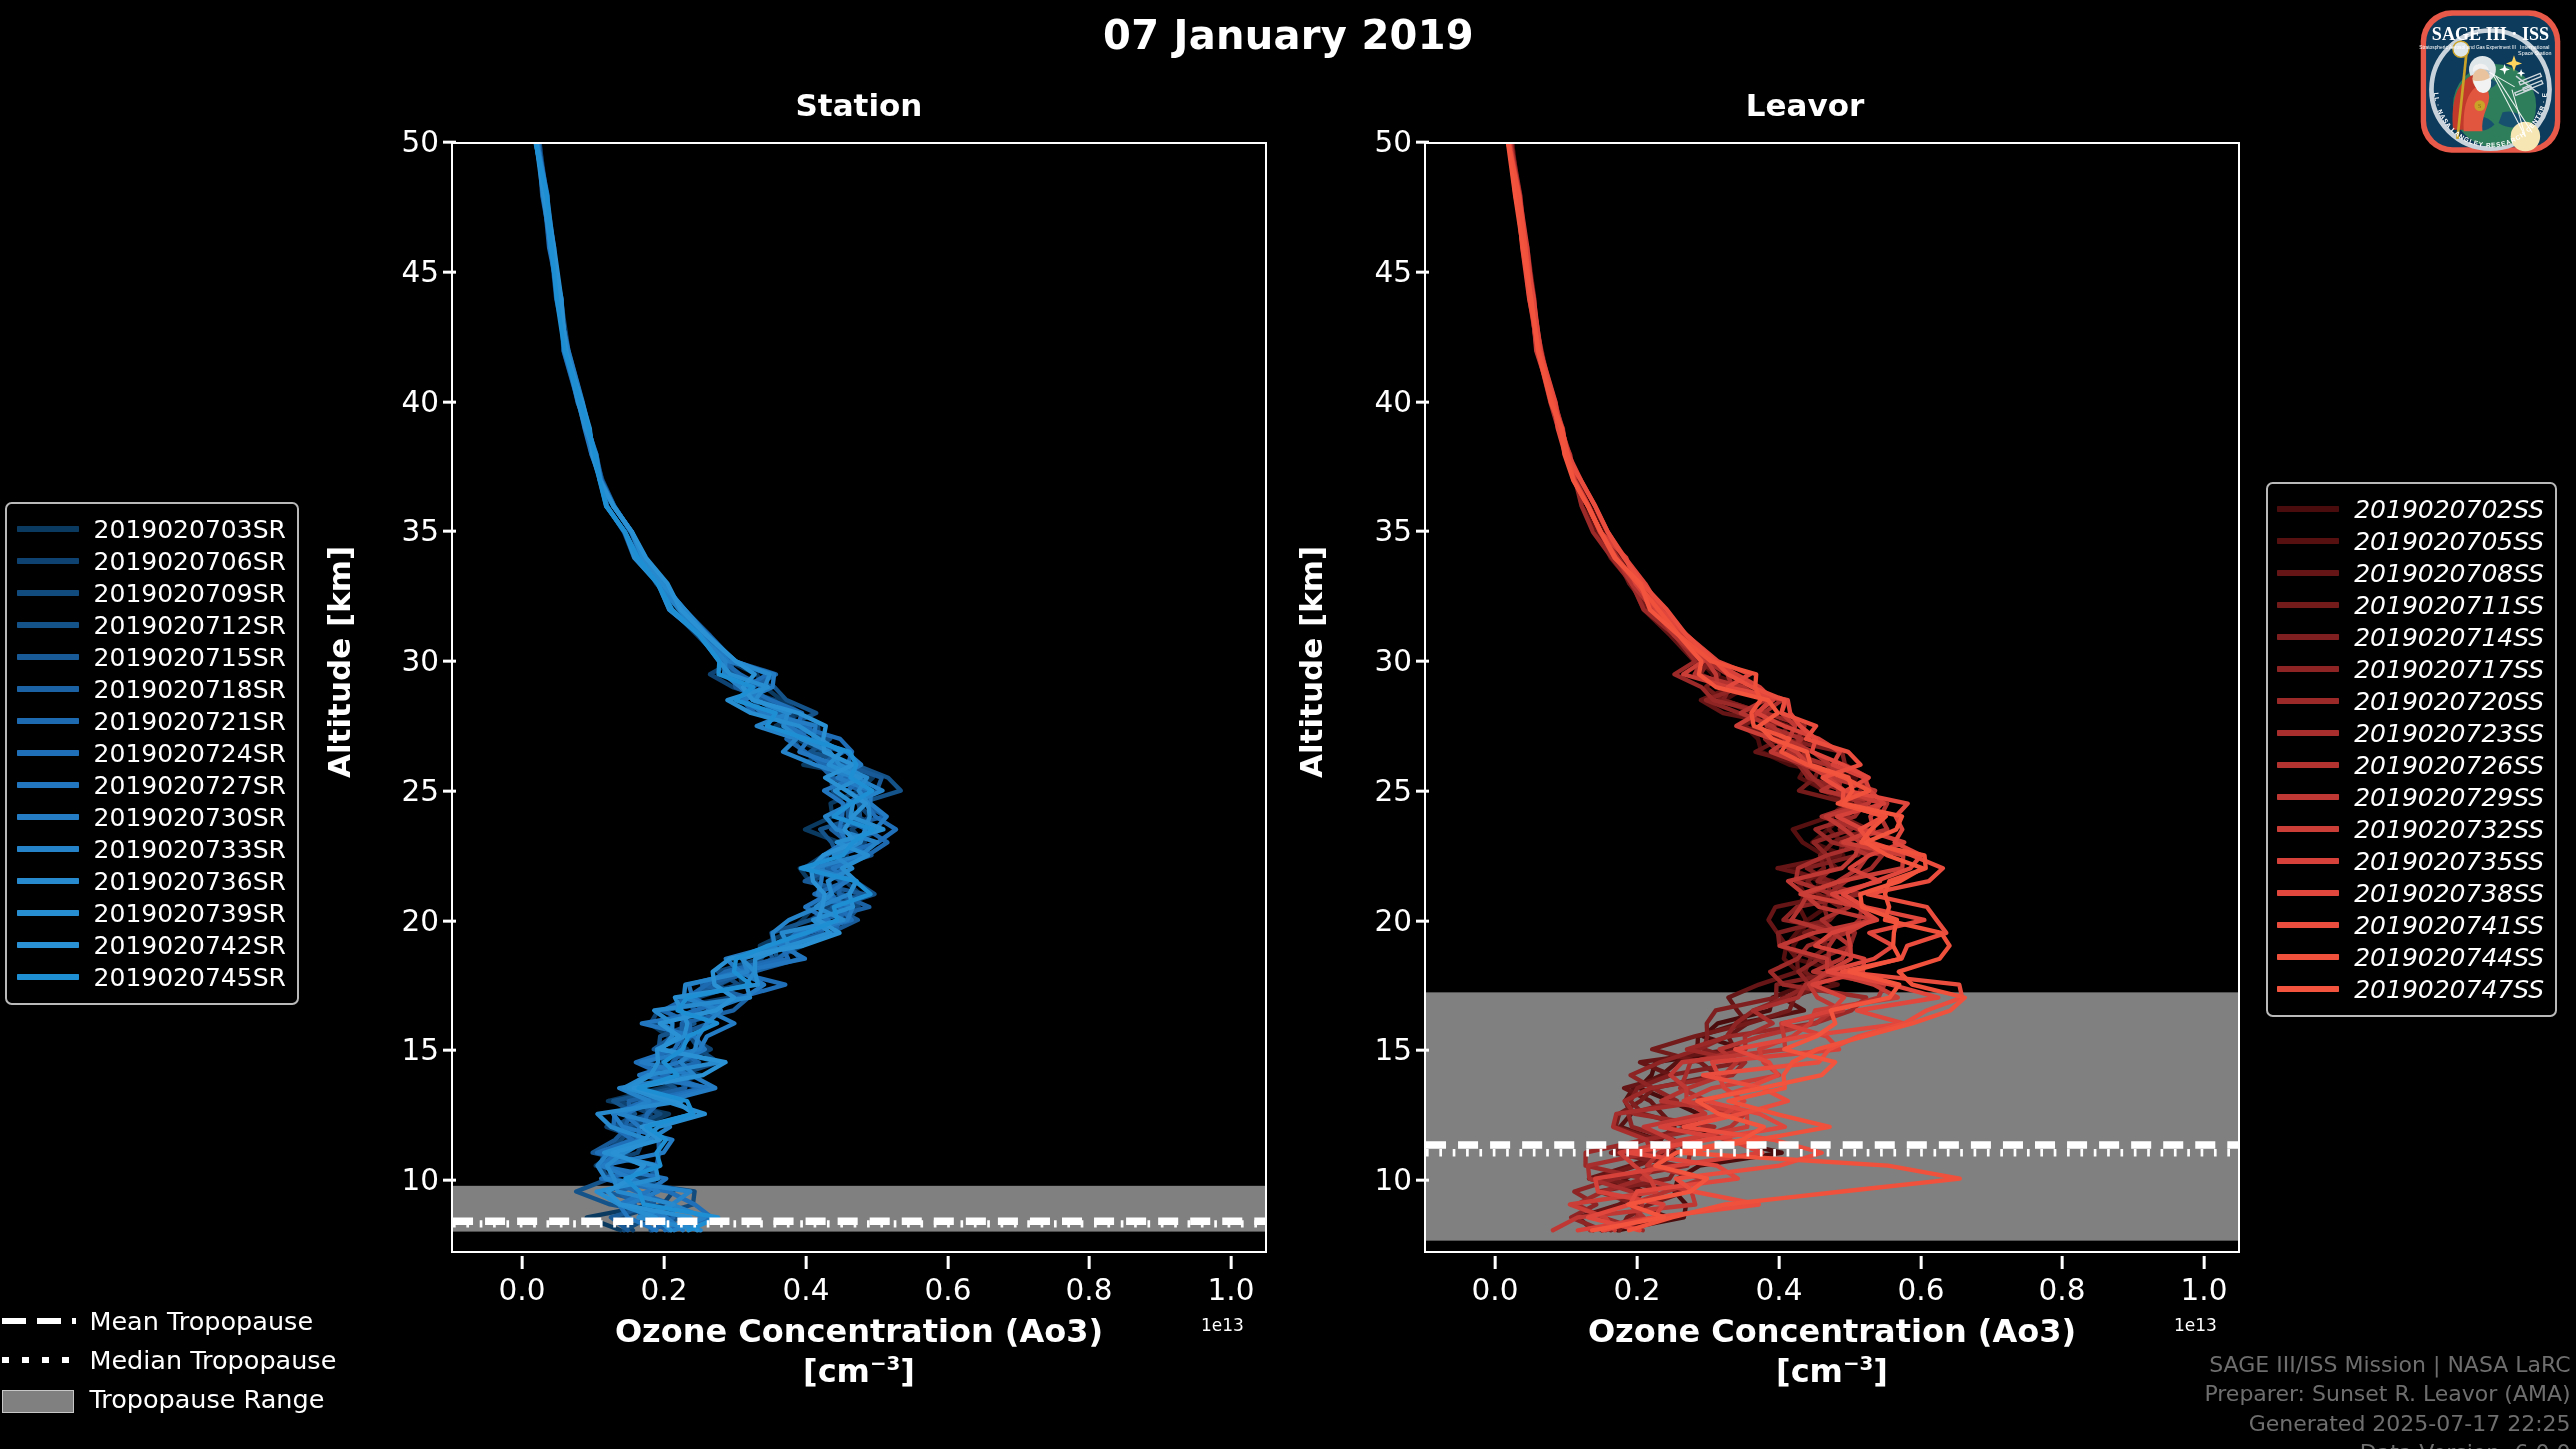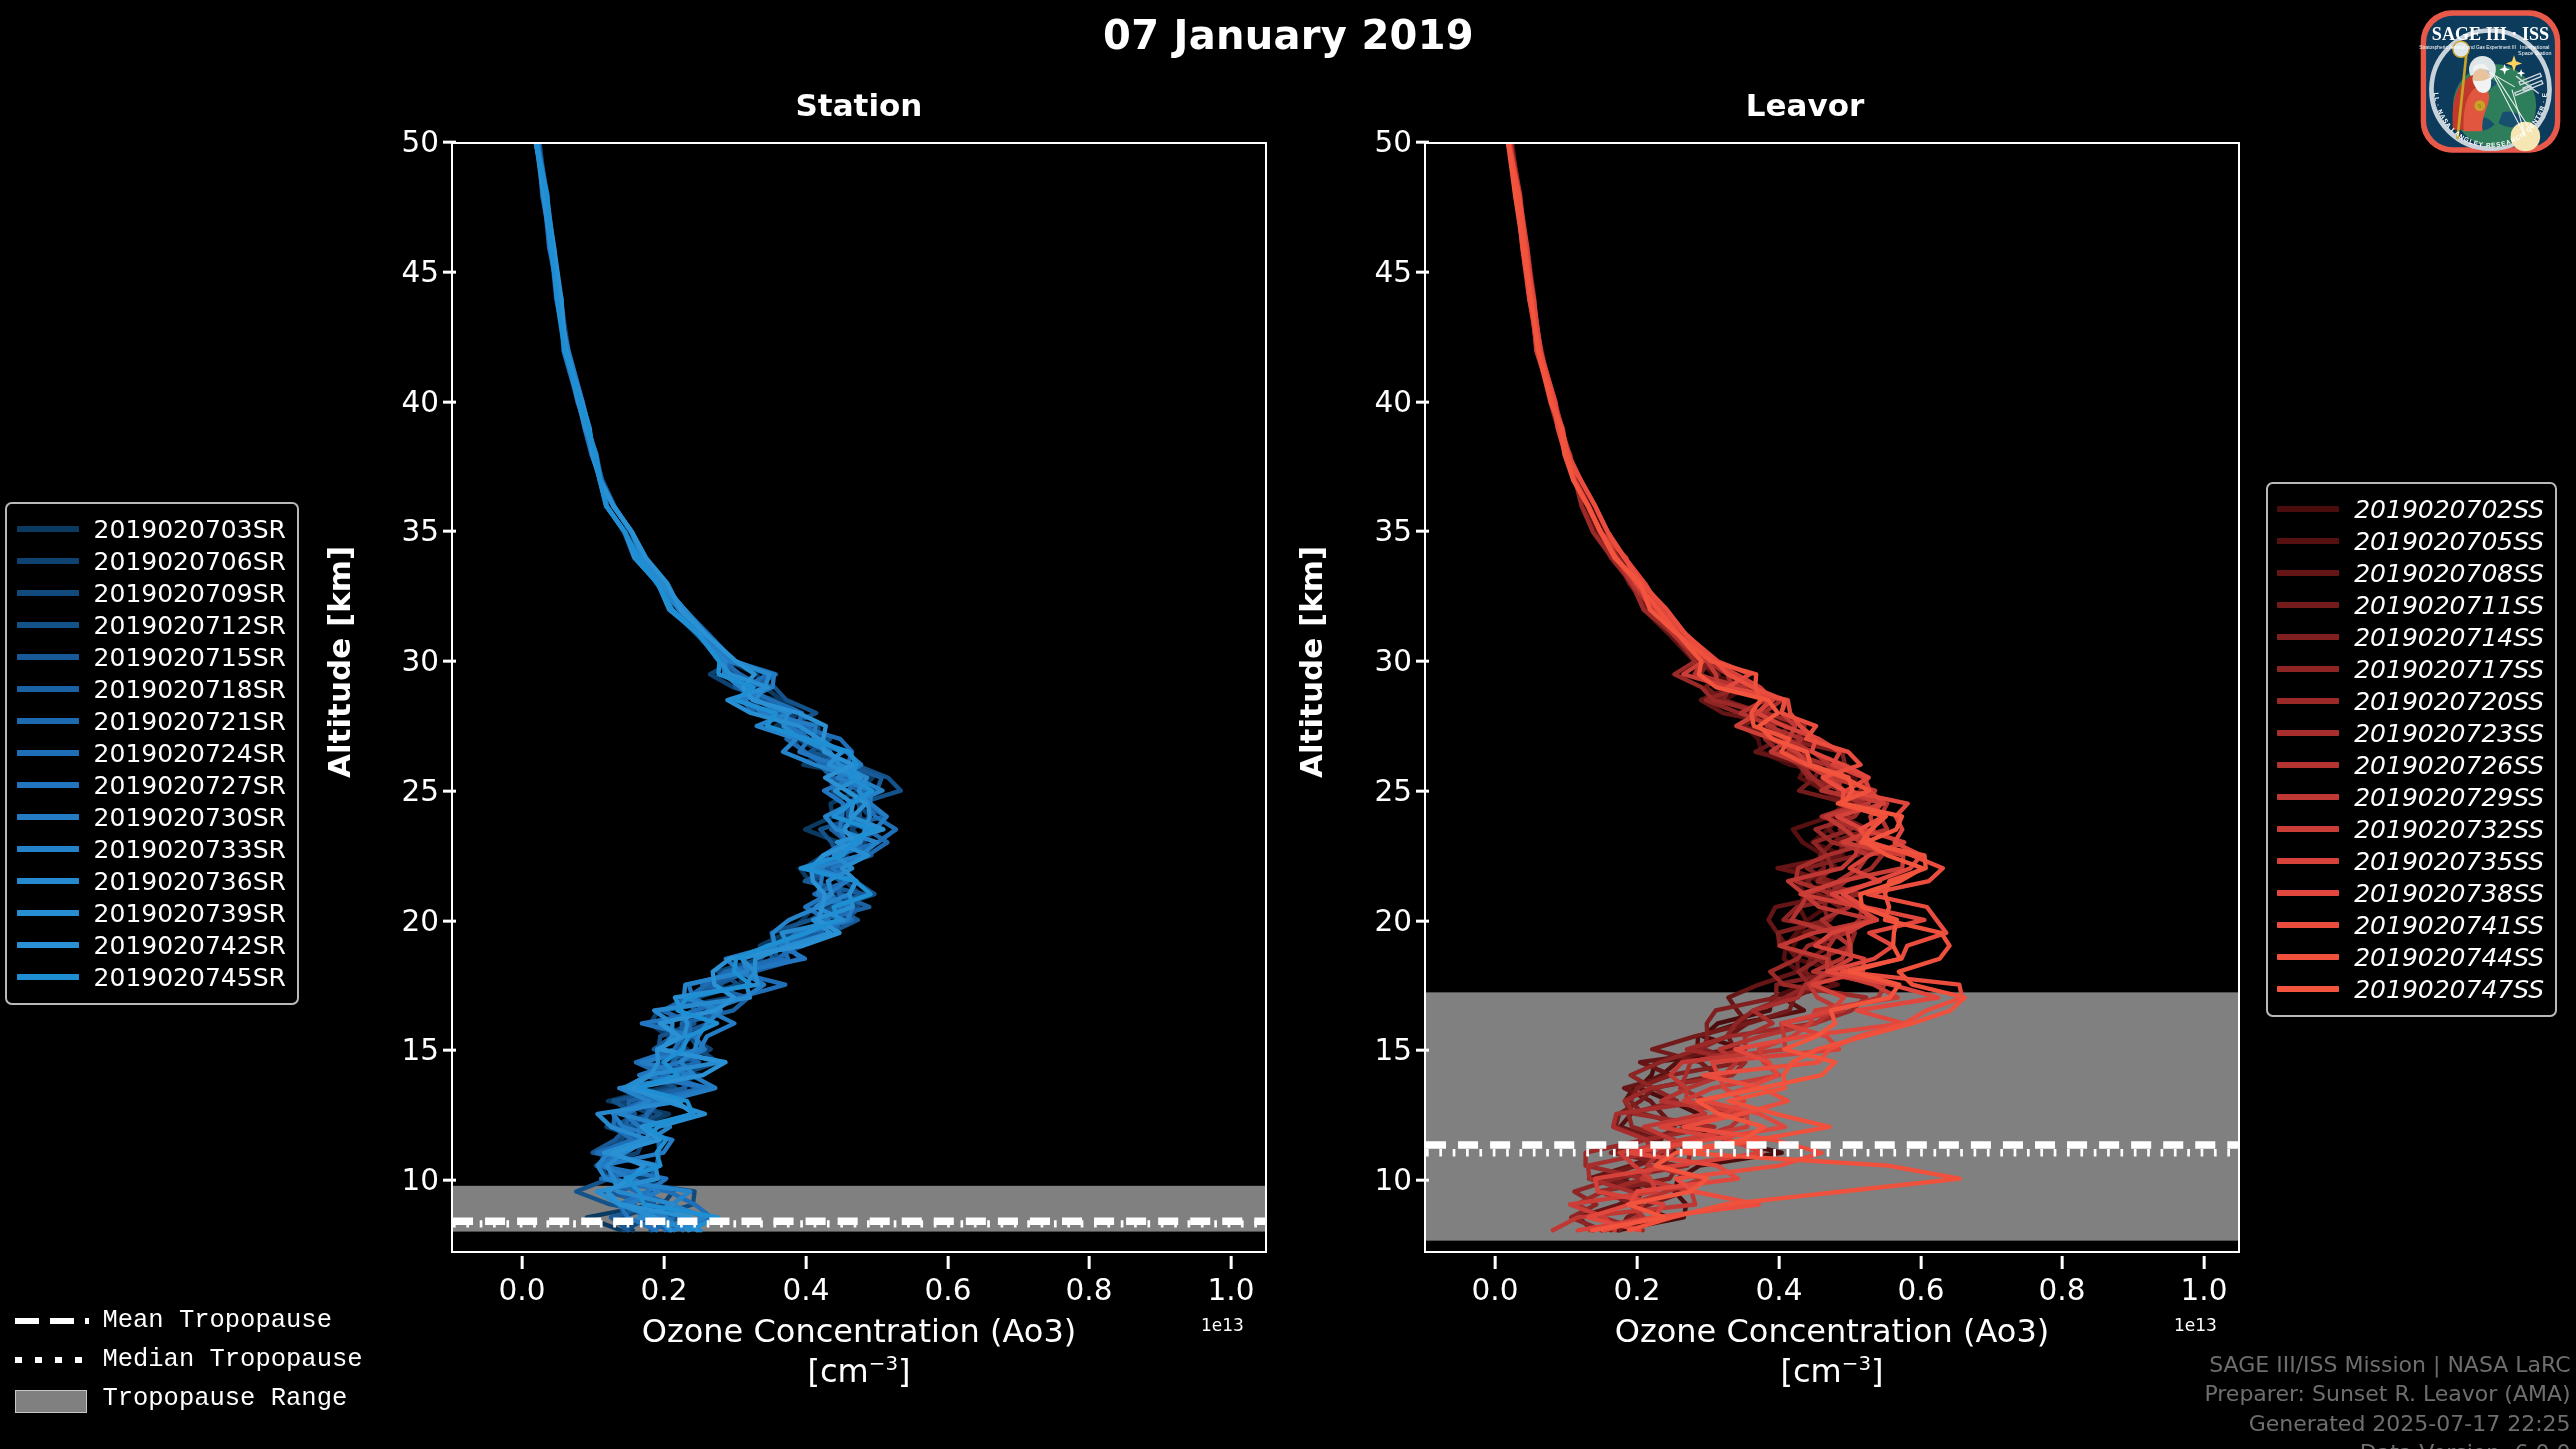--- a/index.html
+++ b/index.html
@@ -28,38 +28,38 @@
       transform:translateY(-50%);}
   .xtick{position:absolute;transform:translateX(-50%);font-size:29.5px;white-space:nowrap;}
   .xtickmark{position:absolute;width:2.7px;height:13.4px;background:#fff;transform:translateX(-50%);}
   .xticks-row{position:absolute;height:54px;}
   #xticks-sunrise{left:451px;top:1256px;width:816px;}
   #xticks-sunset{left:1424px;top:1256px;width:816px;}
   .ylabel{position:absolute;font-size:31px;font-weight:bold;white-space:nowrap;
       transform-origin:0 0;transform:rotate(-90deg);}
   #ylabel-sunrise{left:321px;top:778px;}
   #ylabel-sunset{left:1293px;top:778px;}
-  .xlabel{position:absolute;text-align:center;font-size:32px;font-weight:normal;line-height:1.25;}
+  .xlabel{position:absolute;text-align:center;font-size:32px;font-weight:bold;line-height:1.25;}
   #xlabel-sunrise{left:451px;top:1311px;width:816px;}
   #xlabel-sunset{left:1424px;top:1311px;width:816px;}
   .offsettext{position:absolute;font-size:17px;}
   #offset-sunrise{left:1201px;top:1315px;}
   #offset-sunset{left:2174px;top:1315px;}
   sup{font-size:.62em;vertical-align:super;}
   
   .series-legend{position:absolute;border:2px solid #b9b9b9;border-radius:6.7px;
       background:#000;padding:9.4px 10.7px 9.4px 9.4px;}
   #legend-sunrise{left:5.4px;top:502px;}
   #legend-sunset{left:2266px;top:482px;font-style:italic;}
   .legend-row{display:flex;align-items:center;height:32px;}
   .legend-swatch{width:62px;height:6px;flex:0 0 auto;margin-right:14.8px;border-radius:0.7px;}
   .legend-text{font-size:25px;white-space:nowrap;}
   #legend-sunset .legend-row{justify-content:flex-start;}
   
-  #tropo-legend{left:15px;top:1301px;font-family:Liberation Mono, monospace;}
+  #tropo-legend{left:2px;top:1301px;}
   .tl-row{display:flex;align-items:center;height:39px;}
   .tl-key{width:74px;height:17.4px;flex:0 0 auto;margin-right:13.4px;position:relative;}
   .tl-text{font-size:25.5px;white-space:nowrap;}
   .dashkey{position:absolute;top:6px;left:0;width:74px;height:6px;
       background:repeating-linear-gradient(to right,#fff 0 24px,transparent 24px 35px);}
   .dotkey{position:absolute;top:6px;left:0;width:74px;height:6px;
       background:repeating-linear-gradient(to right,#fff 0 7.4px,transparent 7.4px 20px);}
   .rangekey{position:absolute;top:0;left:0;width:72px;height:23px;
       background:#808080;border:1.3px solid #c8c8c8;box-sizing:border-box;}
   

